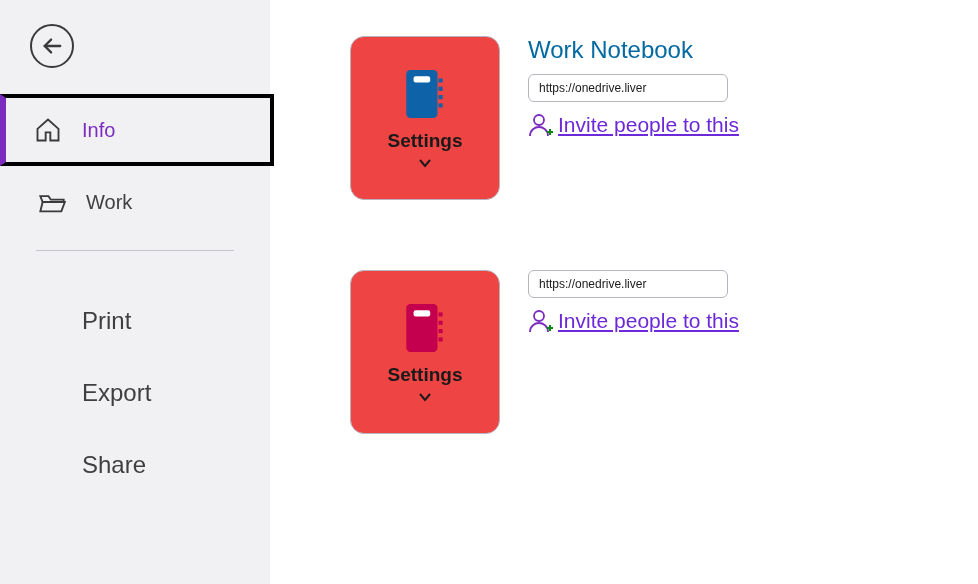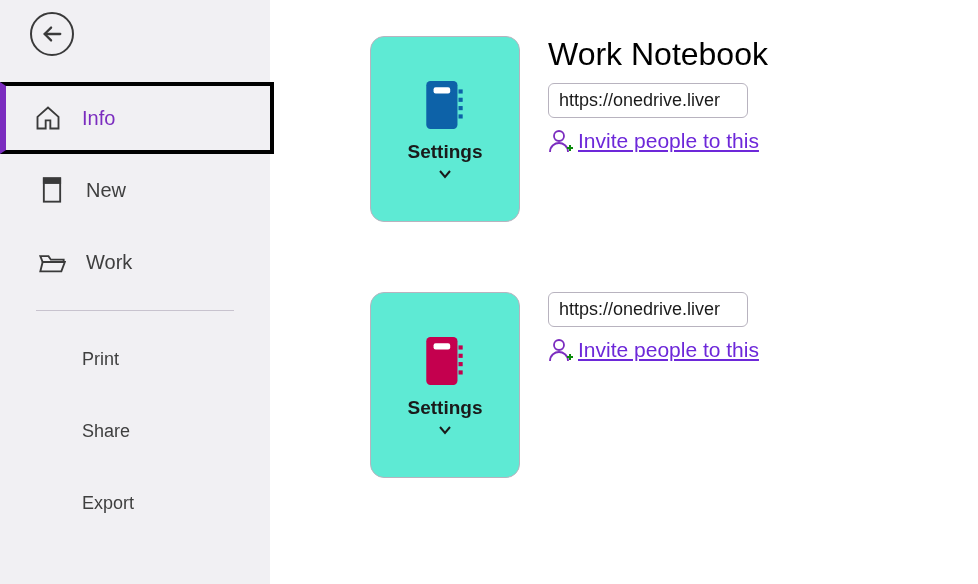--- a/index.html
+++ b/index.html
@@ -8,21 +8,21 @@
       background: #fff;
       width: 978px;
       height: 584px;
       overflow: hidden;
       display: flex;
     }
     .sidebar {
       width: 270px;
       background: #f1f0f3;
       height: 100%;
-      padding-top: 12px;
+      padding-top: 24px;
       flex-shrink: 0;
     }
     .back-btn {
       width: 44px;
       height: 44px;
       margin-left: 30px;
       margin-bottom: 26px;
       border: 2.5px solid #3a3a3a;
       border-radius: 50%;
       display: flex;
@@ -51,23 +51,23 @@
     }
     .nav-item svg { width: 28px; height: 28px; flex-shrink:0; }
     .divider {
       height: 1px;
       background: #c8c3ce;
       margin: 12px 36px 12px 36px;
     }
     .sub-item {
       height: 72px;
       display: flex;
-      align-items: center;
+      align-items: flex-end;
       padding-left: 82px;
-      font-size: 18px;
+      font-size: 24px;
       color: #3f3f3f;
       cursor: pointer;
     }
     .main {
       flex: 1;
       padding: 36px 0 0 80px;
       position: relative;
       overflow: hidden;
     }
     .page-title {
@@ -77,55 +77,54 @@
       margin-bottom: 60px;
     }
     .notebook-row {
       display: flex;
       gap: 28px;
       align-items: flex-start;
       margin-bottom: 70px;
     }
     .settings-btn {
       width: 150px;
-      height: 186px;
+      height: 164px;
       border: 1px solid #b8b3bf;
       border-radius: 14px;
       display: flex;
       flex-direction: column;
       align-items: center;
       justify-content: center;
       gap: 10px;
       cursor: pointer;
-      background: #5eead4;
+      background: #ef4444;
       flex-shrink: 0;
-      margin-left: 20px;
     }
     .settings-btn .nb-icon { width: 42px; height: 52px; }
     .settings-btn .label {
       font-size: 19px;
       font-weight: 600;
       color: #1a1a1a;
       text-align: center;
     }
     .chevron-down { width: 14px; height: 10px; margin-top: -4px; }
     .nb-info { min-width: 0; overflow: hidden; }
     .nb-title {
-      font-size: 32px;
-      color: #000000;
+      font-size: 24px;
+      color: #0369a1;
       font-weight: 400;
       margin-bottom: 10px;
       white-space: nowrap;
     }
     .nb-url {
       width: 200px;
       border: 1px solid #b8b3bf;
       border-radius: 6px;
       padding: 6px 10px;
-      font-size: 18px;
+      font-size: 12px;
       color: #1a1a1a;
       font-family: inherit;
       white-space: nowrap;
       overflow: hidden;
       margin-bottom: 10px;
     }
     .invite-row {
       display: flex;
       align-items: center;
       gap: 4px;
@@ -149,46 +148,39 @@
     </svg>
   </div>
 
   <div class="nav-item selected">
     <svg viewBox="0 0 24 24" fill="none" stroke="#3a3a3a" stroke-width="1.6">
       <path d="M3 11 L12 3 L21 11 V21 H14 V14 H10 V21 H3 Z"></path>
     </svg>
     <span>Info</span>
   </div>
 
-  <div class="nav-item">
-    <svg viewBox="0 0 24 24" fill="none" stroke="#3a3a3a" stroke-width="1.6">
-      <rect x="5" y="2" width="14" height="20"></rect>
-      <rect x="5" y="2" width="14" height="4" fill="#3a3a3a"></rect>
-    </svg>
-    <span>New</span>
-  </div>
 
   <div class="nav-item">
     <svg viewBox="0 0 24 24" fill="none" stroke="#3a3a3a" stroke-width="1.6">
       <path d="M2 7 h7 l2 3 h11 v2 H4 z"></path>
       <path d="M4 12 h19 l-3 8 H2 z"></path>
     </svg>
     <span>Work</span>
   </div>
 
   <div class="divider"></div>
 
   <div class="sub-item">
     <span>Print</span>
   </div>
   <div class="sub-item">
+    <span>Export</span>
+  </div>
+  <div class="sub-item">
     <span>Share</span>
-  </div>
-  <div class="sub-item">
-    <span>Export</span>
   </div>
 </div>
 
 <div class="main">
 
   <div class="notebook-row">
     <div class="settings-btn">
       <svg class="nb-icon" viewBox="0 0 40 50">
         <rect x="2" y="2" width="30" height="46" rx="4" fill="#0d62a8"></rect>
         <rect x="9" y="8" width="16" height="6" rx="2" fill="#fff"></rect>

